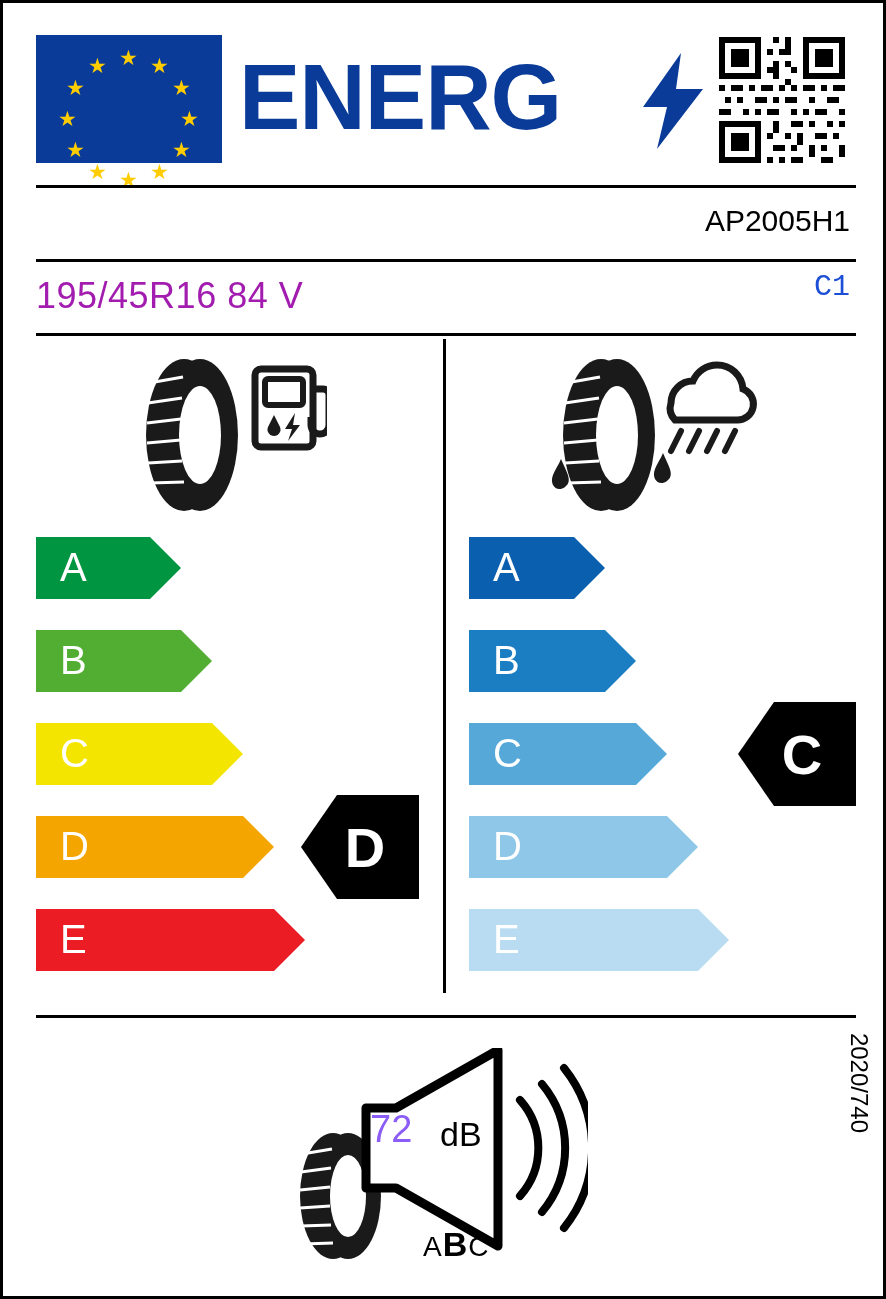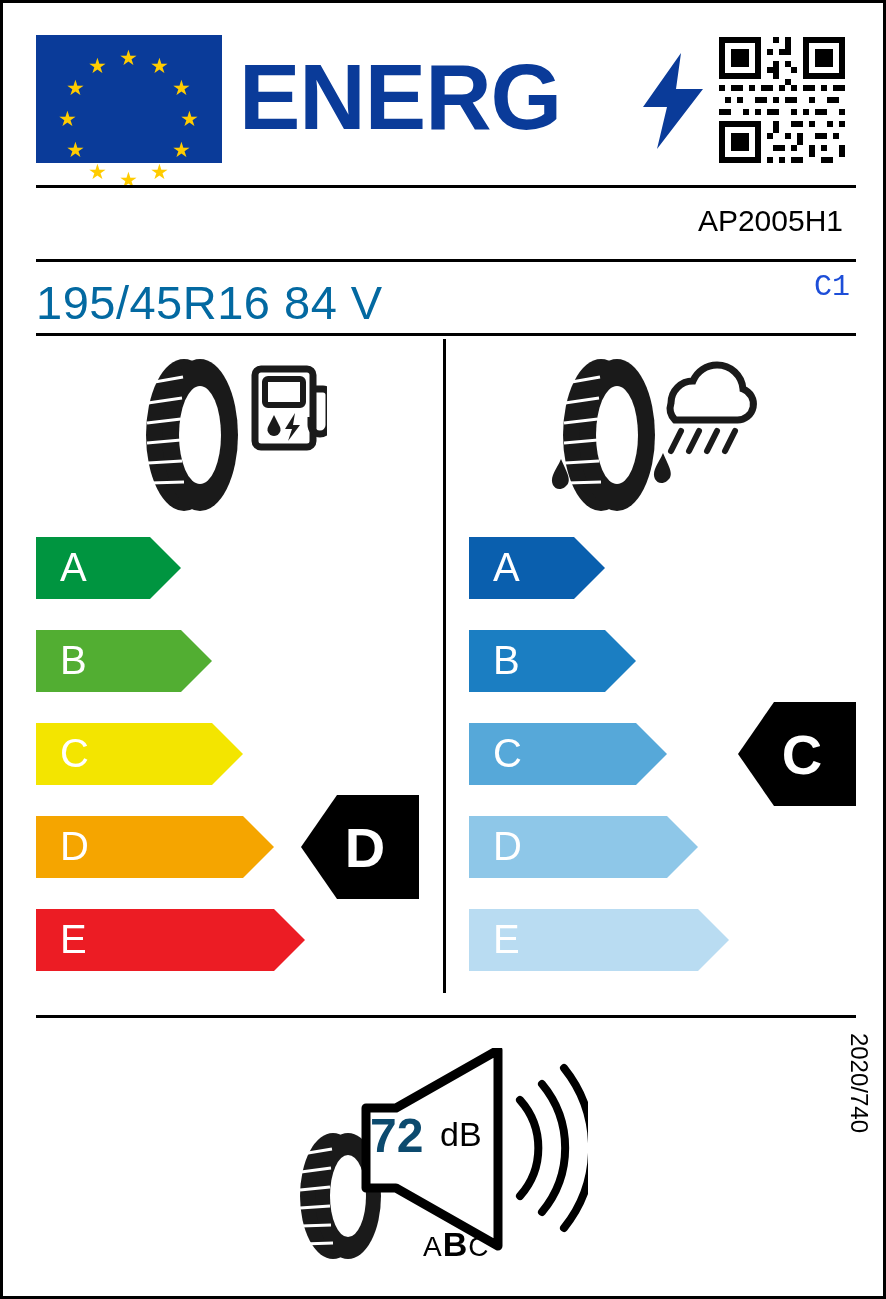--- a/index.html
+++ b/index.html
@@ -89,32 +89,32 @@
     position: absolute;
     left: 33px;
     top: 198px;
     font-size: 35px;
     font-weight: bold;
     letter-spacing: 0.5px;
     color: #000;
   }
   .model {
     position: absolute;
-    right: 40px;
+    right: 33px;
     top: 201px;
     font-size: 30px;
     color: #000;
     text-align: right;
   }
   .size {
     position: absolute;
     left: 33px;
     top: 272px;
-    font-size: 47px;
-    color: #0369a1;
+    font-size: 36px;
+    color: #a21caf;
     letter-spacing: 0.5px;
   }
   .class {
     position: absolute;
     right: 33px;
     top: 267px;
     font-size: 30px;
     color: #1d4ed8;
     font-family: Liberation Mono, monospace;
   }
@@ -159,23 +159,23 @@
     align-items: center;
     justify-content: center;
     font-size: 56px;
     font-weight: bold;
     color: #fff;
   }
   .db-value {
     position: absolute;
     left: 367px;
     top: 1105px;
-    font-size: 48px;
-    font-weight: bold;
-    color: #0c4a6e;
+    font-size: 38px;
+    font-weight: normal;
+    color: #8b5cf6;
   }
   .db-unit {
     position: absolute;
     left: 437px;
     top: 1112px;
     font-size: 34px;
     color: #000;
   }
   .noise-classes {
     position: absolute;

